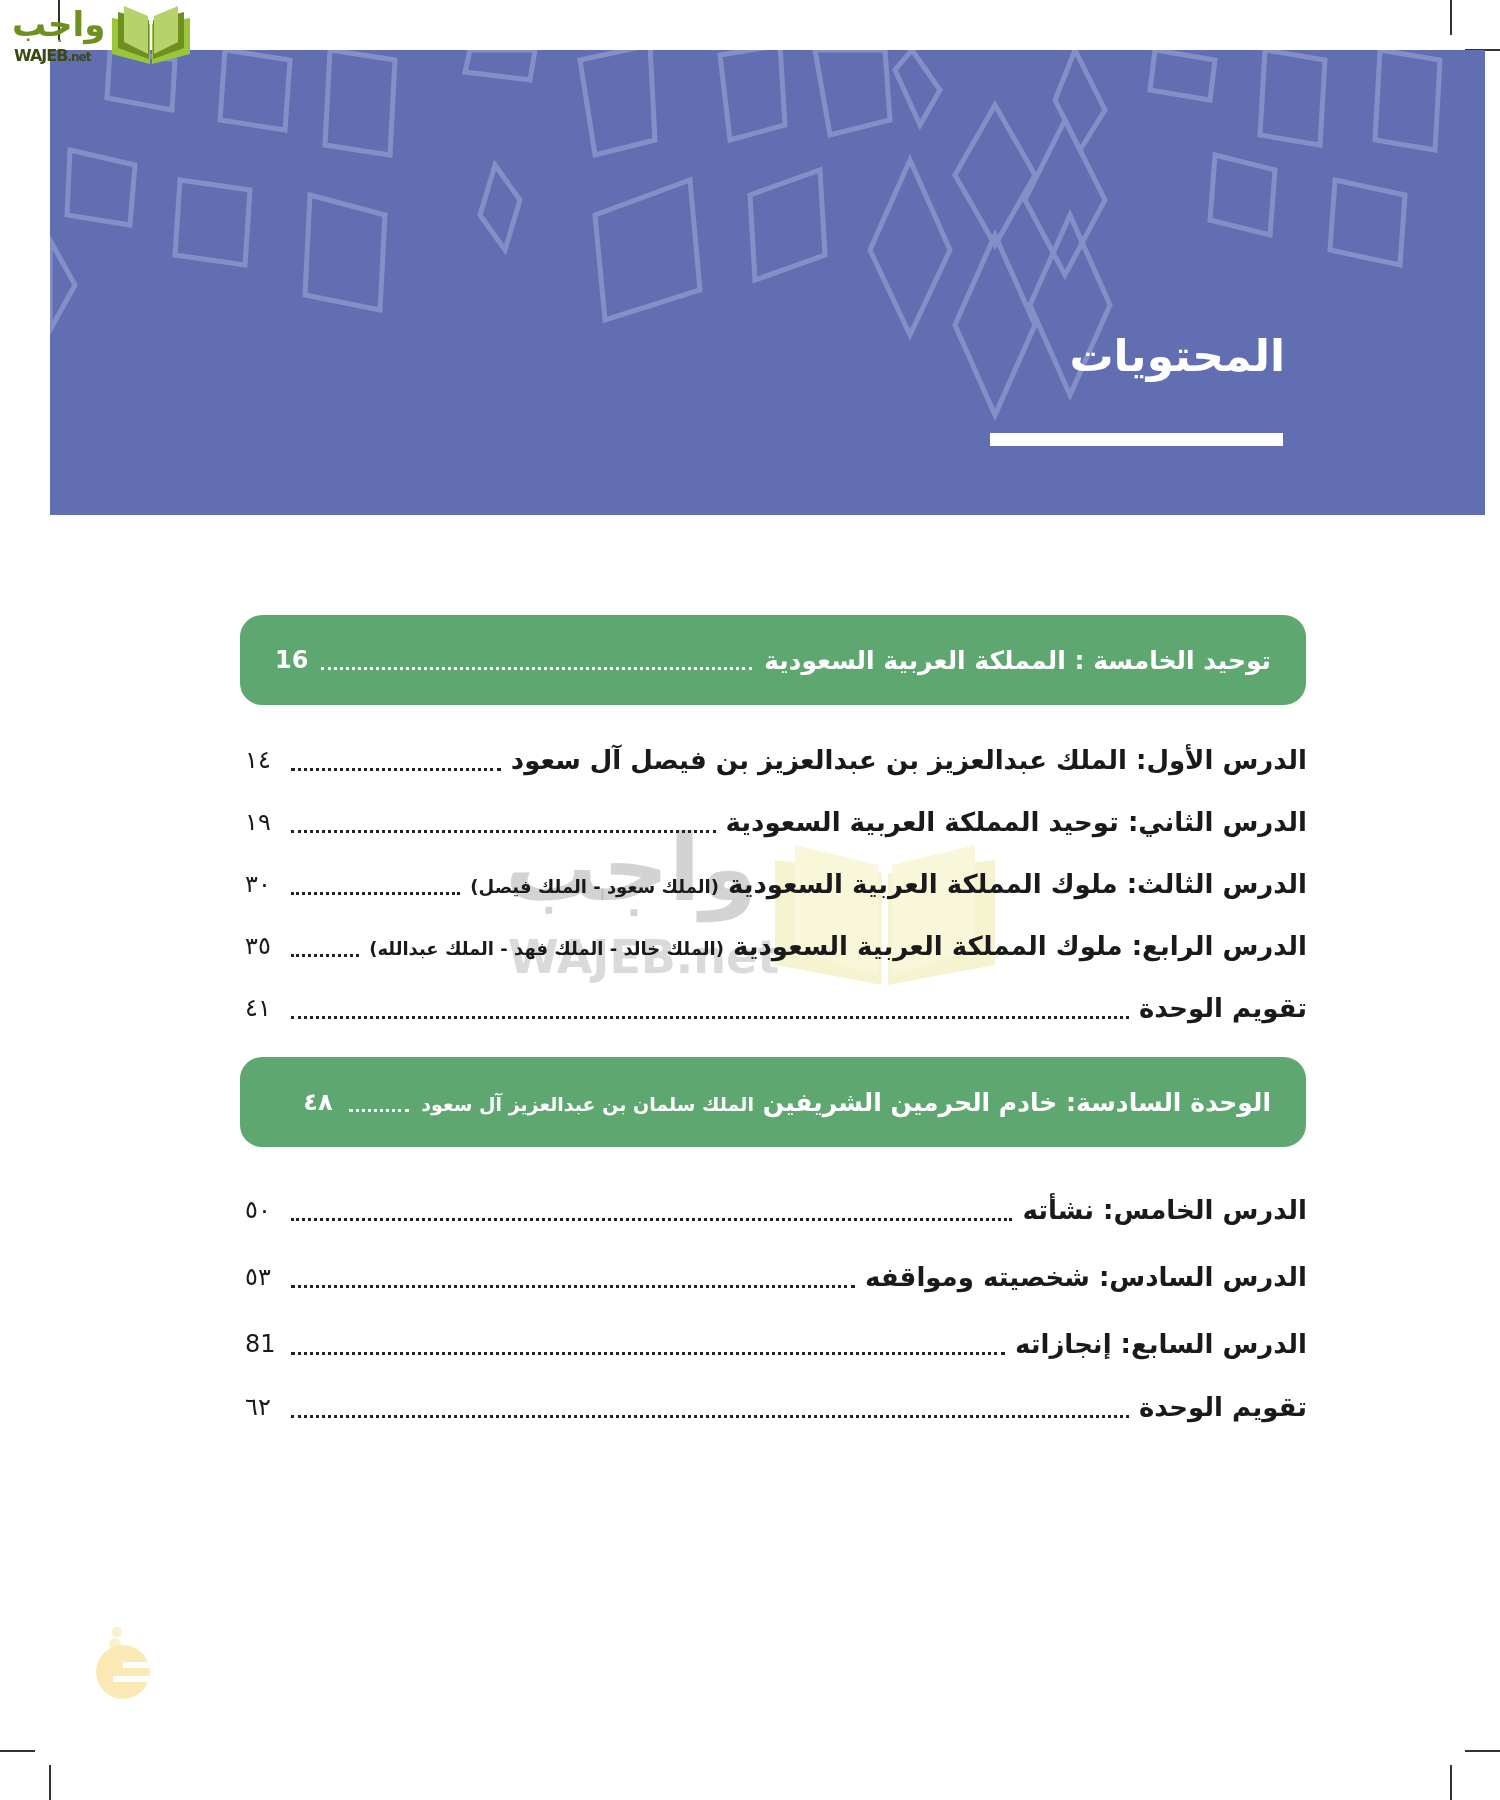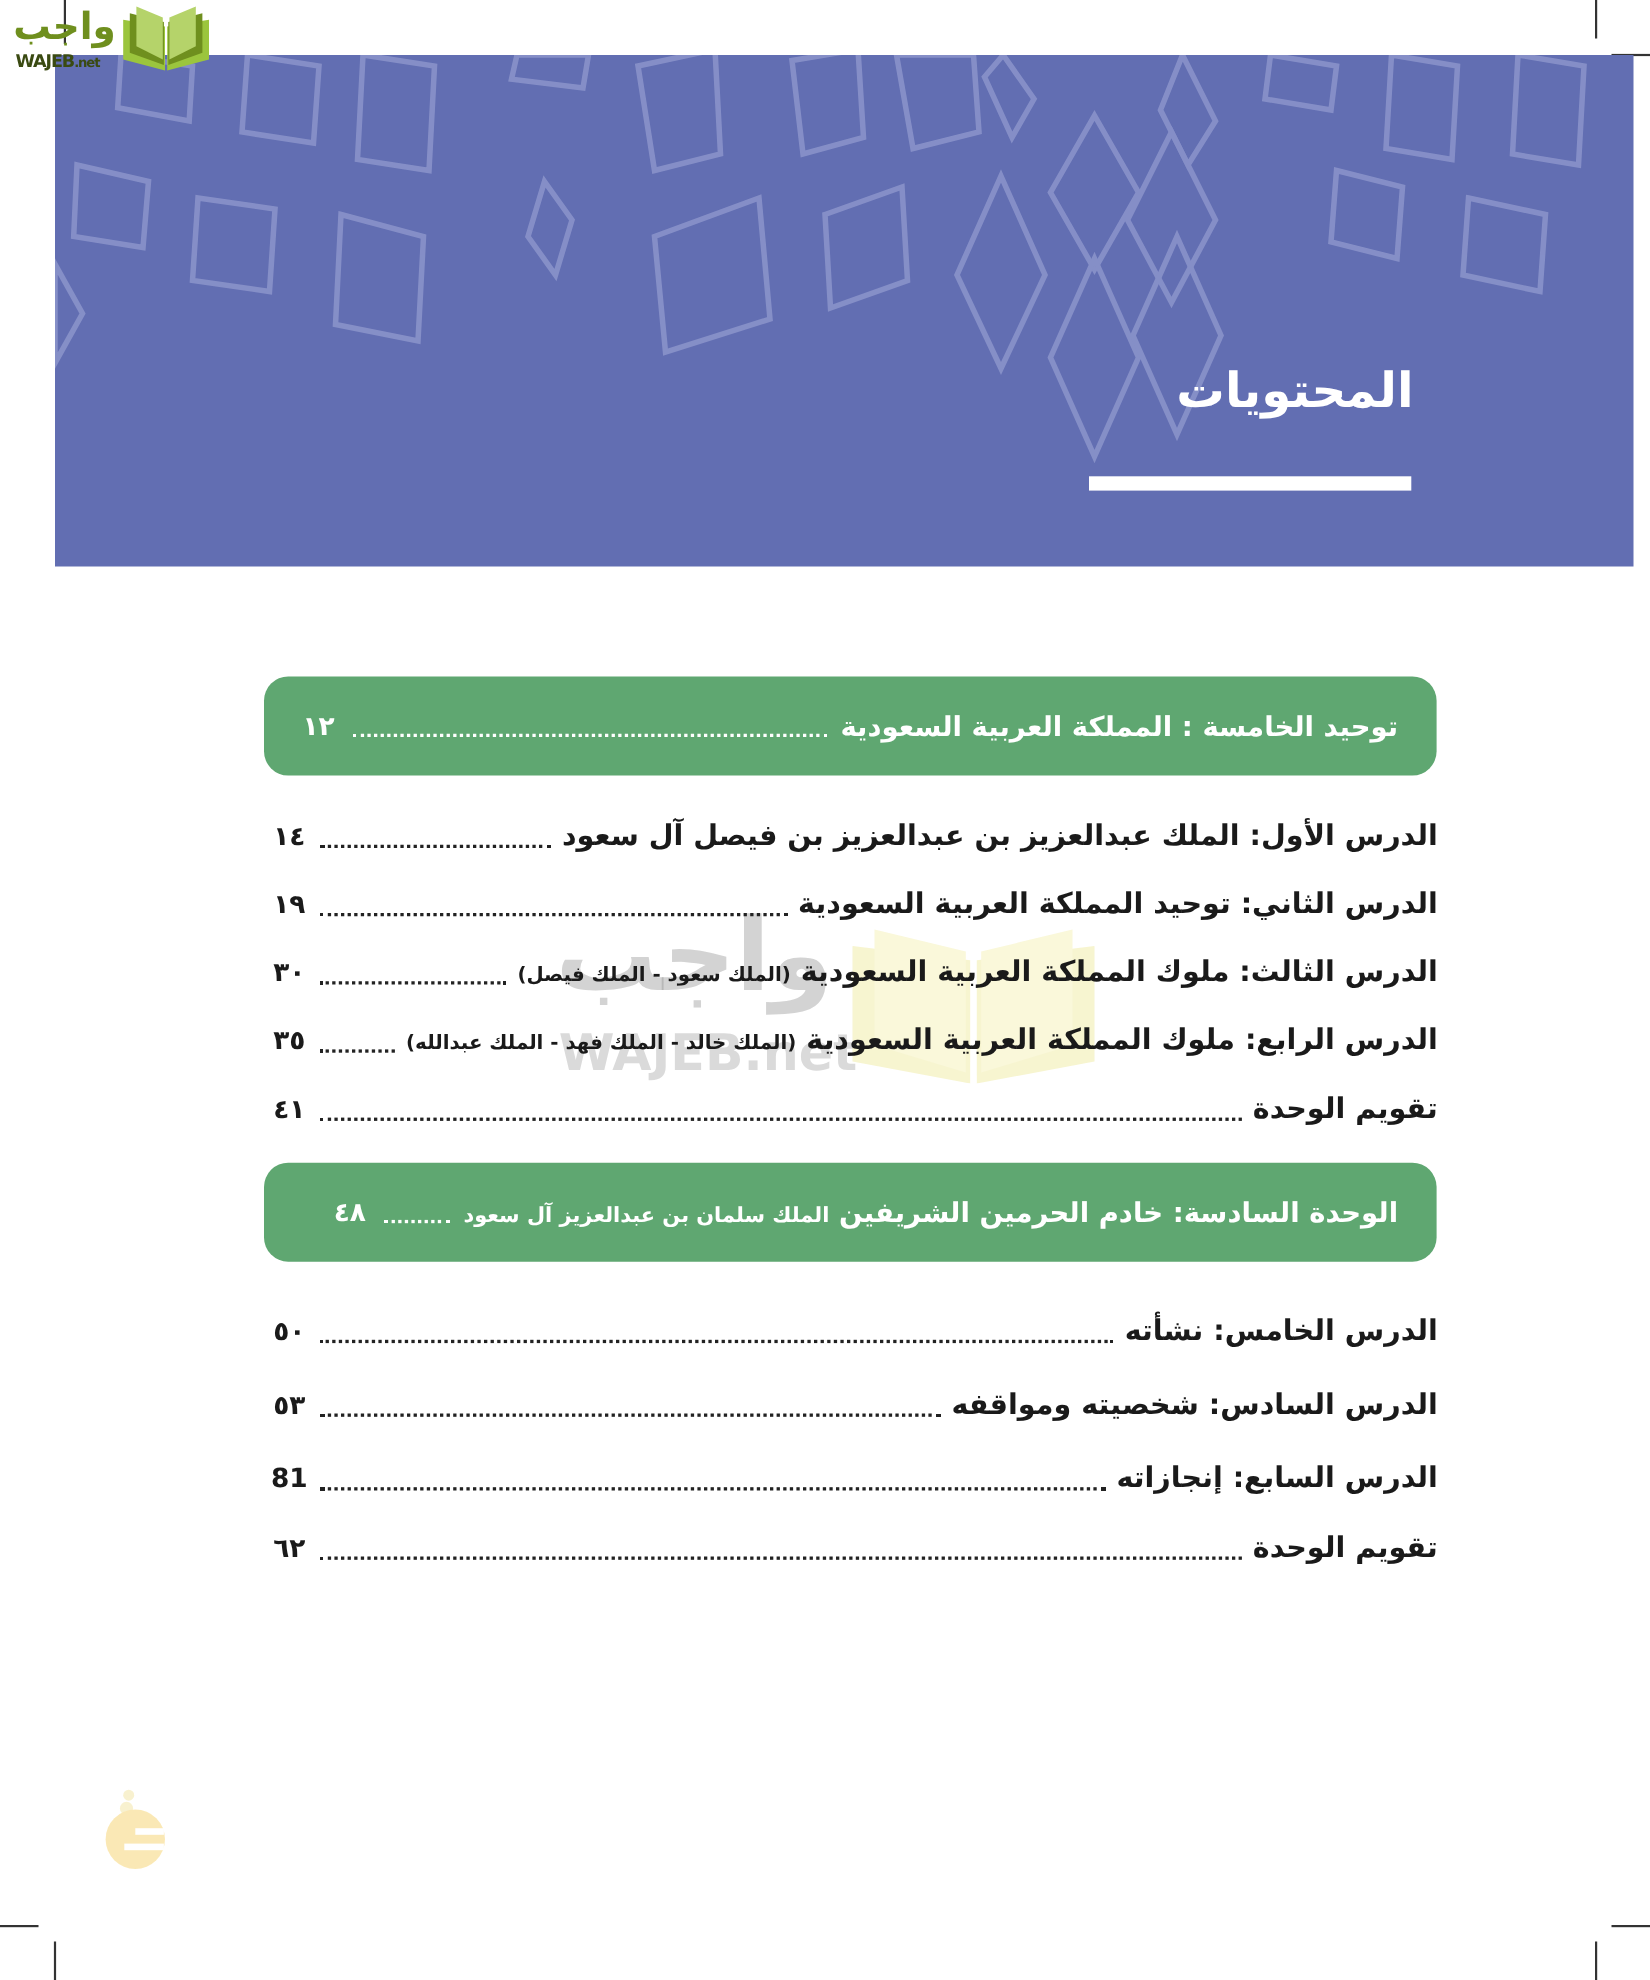--- a/index.html
+++ b/index.html
@@ -19,21 +19,21 @@
   .unit { position:absolute; left:240px; width:1066px; height:90px; background:#5fa771; border-radius:22px;
           direction:rtl; display:flex; align-items:center; padding:0 35px; box-sizing:border-box; color:#fff; }
   .unit .t { font-weight:bold; font-size:25px; white-space:nowrap; }
   .unit .t small { font-size:19px; font-weight:bold; }
   .unit .dots { flex:1; border-bottom:3px dotted #fff; margin:0 12px; height:0; transform:translateY(8px); }
   .unit .p { font-weight:bold; font-size:24px; min-width:34px; text-align:left; }
   .row { position:absolute; left:245px; width:1062px; height:40px; direction:rtl; display:flex; align-items:center; color:#1a1a1a; }
   .row .t { font-weight:bold; font-size:26px; white-space:nowrap; }
   .row .t small { font-size:18px; font-weight:bold; }
   .row .dots { flex:1; border-bottom:3px dotted #222; margin:0 10px; height:0; transform:translateY(9px); }
-  .row .p { font-weight:bold; font-size:24px; min-width:36px; text-align:center; }
+  .row .p { font-weight:normal; font-size:24px; min-width:36px; text-align:left; }
   .wm { position:absolute; pointer-events:none; }
   .wm-ar { left:505px; top:815px; font-size:92px; font-weight:bold; color:rgba(140,140,140,0.38); direction:rtl; }
   .wm-en { left:508px; top:930px; font-size:46px; font-weight:bold; color:rgba(150,150,150,0.35); }
   .wm-book { left:770px; top:835px; }
   .footer-logo { position:absolute; left:85px; top:1620px; }
 </style>
 </head>
 <body>
 
 <div class="crop" style="left:58px;top:0;width:1.5px;height:40px;"></div>
@@ -99,21 +99,21 @@
     <polygon points="5,25 112,38 112,150 5,130" fill="#e8e27a"></polygon>
     <polygon points="225,25 118,38 118,150 225,130" fill="#e8e27a"></polygon>
     <polygon points="25,10 108,30 108,140 25,115" fill="#f0ea95"></polygon>
     <polygon points="205,10 122,30 122,140 205,115" fill="#f0ea95"></polygon>
   </g>
 </svg>
 
 <div class="unit" style="top:615px;">
   <span class="t">توحيد الخامسة : المملكة العربية السعودية</span>
   <span class="dots"></span>
-  <span class="p">١٢</span>
+  <span class="p">16</span>
 </div>
 
 <div class="row" style="top:740px;">
   <span class="t">الدرس الأول: الملك عبدالعزيز بن عبدالعزيز بن فيصل آل سعود</span>
   <span class="dots"></span>
   <span class="p">١٤</span>
 </div>
 <div class="row" style="top:802px;">
   <span class="t">الدرس الثاني: توحيد المملكة العربية السعودية</span>
   <span class="dots"></span>

